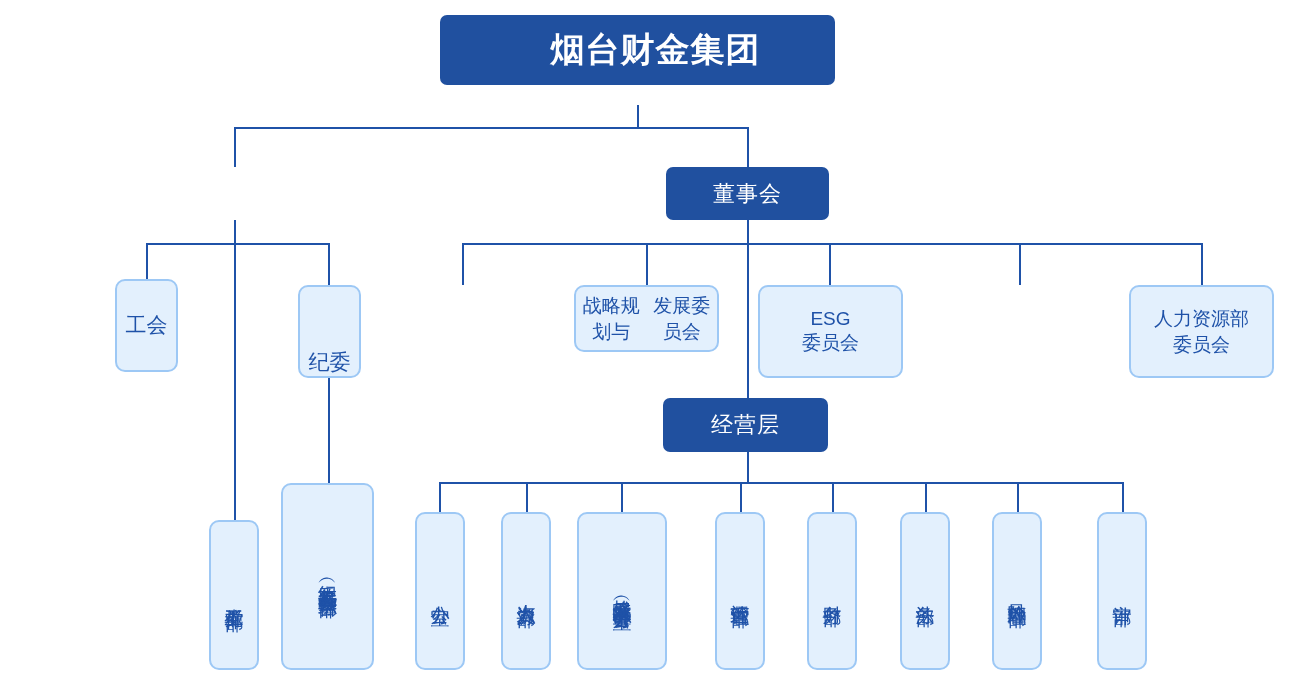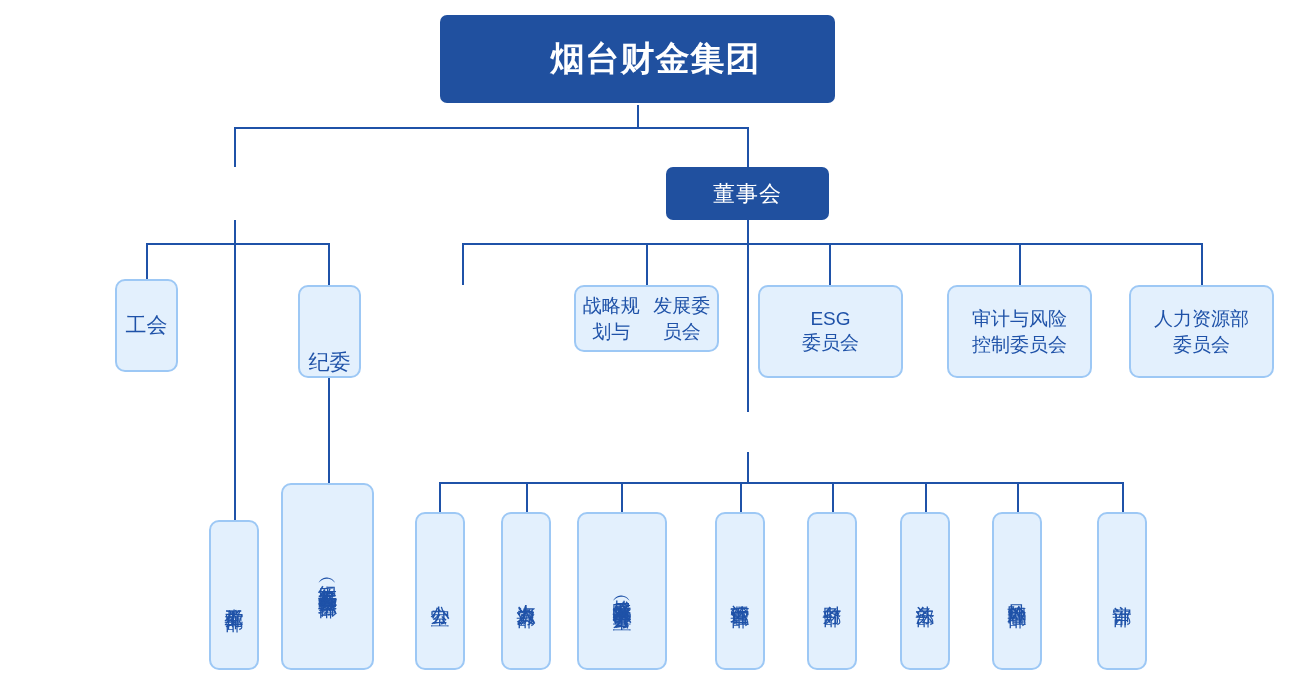--- a/index.html
+++ b/index.html
@@ -88,21 +88,21 @@
   <div class="ln v" style="left:526px;top:482px;height:30px;"></div>
   <div class="ln v" style="left:621px;top:482px;height:30px;"></div>
   <div class="ln v" style="left:740px;top:482px;height:30px;"></div>
   <div class="ln v" style="left:832px;top:482px;height:30px;"></div>
   <div class="ln v" style="left:925px;top:482px;height:30px;"></div>
   <div class="ln v" style="left:1017px;top:482px;height:30px;"></div>
   <div class="ln v" style="left:1122px;top:482px;height:30px;"></div>
 
   <div class="ln v" style="left:234px;top:490px;height:30px;"></div>
 
-  <div class="node solid" style="left:440px;top:15px;width:395px;height:88px;font-size:34px;padding-left:36px;">
+  <div class="node solid" style="left:440px;top:15px;width:395px;height:70px;font-size:34px;padding-left:36px;">
     <span class="txt">烟台财金集团</span>
   </div>
 
   <div class="node solid" style="left:666px;top:167px;width:163px;height:53px;font-size:22px;font-weight:normal;">
     <span class="txt">董事会</span>
   </div>
 
   <div class="node light" style="left:115px;top:279px;width:63px;height:93px;font-size:21px;">
     <span class="txt">工会</span>
   </div>
@@ -111,29 +111,28 @@
   </div>
 
   <div class="node light" style="left:574px;top:285px;width:145px;height:67px;font-size:19px;flex-direction:row;">
     <span>战略规划与</span>
     <span>发展委员会</span>
   </div>
   <div class="node light" style="left:758px;top:285px;width:145px;height:93px;font-size:19px;flex-direction:column;">
     <span>ESG</span>
     <span>委员会</span>
   </div>
-  <div class="node light" style="left:947px;top:285px;width:145px;height:93px;font-size:19px;flex-direction:column;">
-    <span>审计与风险</span>
-    <span>控制委员会</span>
-  </div>
   <div class="node light" style="left:1129px;top:285px;width:145px;height:93px;font-size:19px;flex-direction:column;">
     <span>人力资源部</span>
     <span>委员会</span>
   </div>
 
+  <div class="node solid" style="left:663px;top:398px;width:165px;height:54px;font-size:22px;font-weight:normal;">
+    <span class="txt">经营层</span>
+  </div>
 
   <div class="node light" style="left:209px;top:520px;width:50px;height:150px;font-size:19px;">
     <span class="vtxt">党群工作部</span>
   </div>
   <div class="node light" style="left:281px;top:483px;width:93px;height:187px;font-size:19px;">
     <span class="vtxt">纪委（监察专员办公室）综合部</span>
   </div>
 
   <div class="node light" style="left:415px;top:512px;width:50px;height:158px;font-size:19px;">
     <span class="vtxt">办公室</span>

